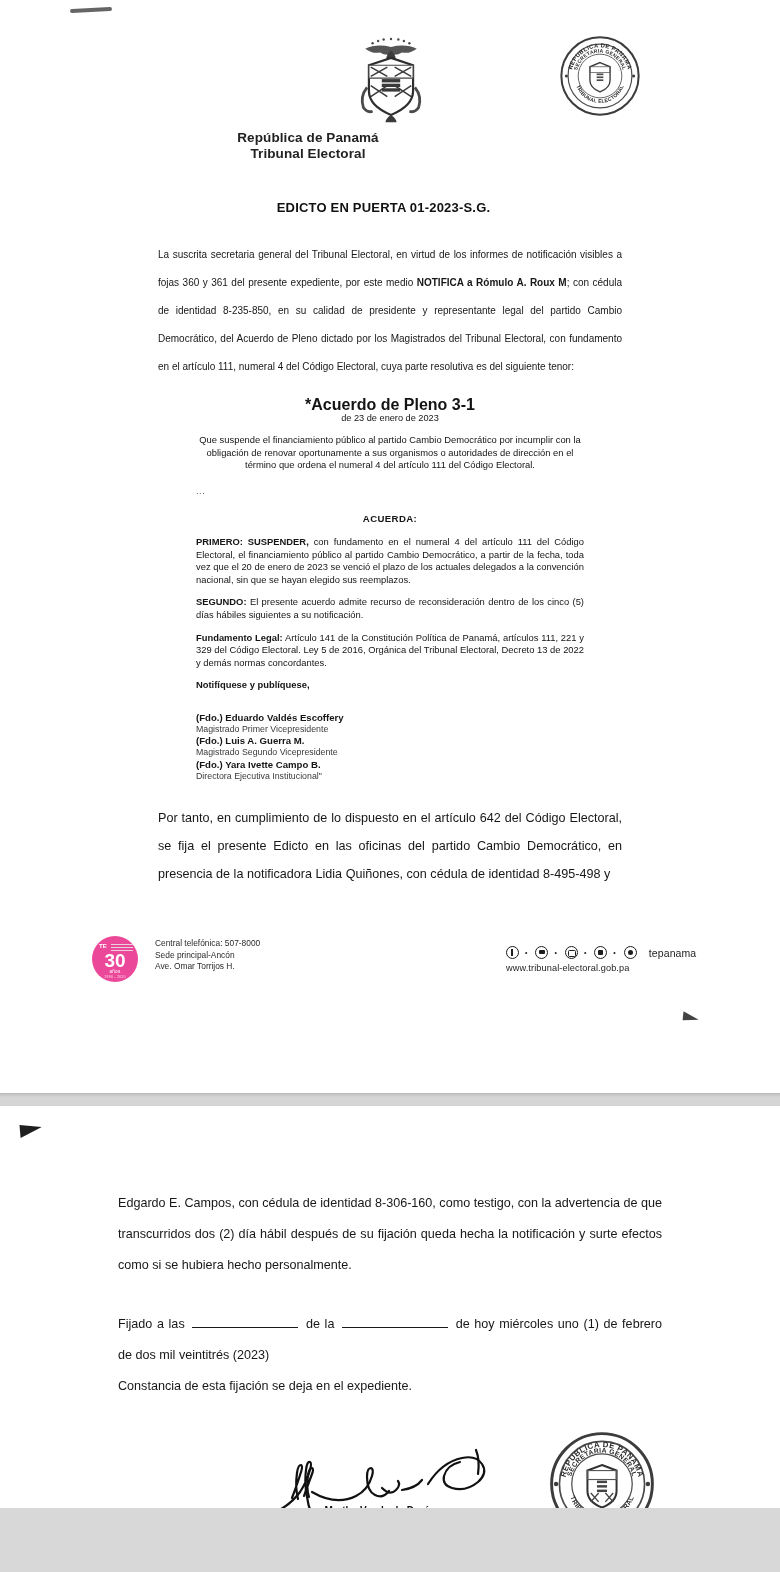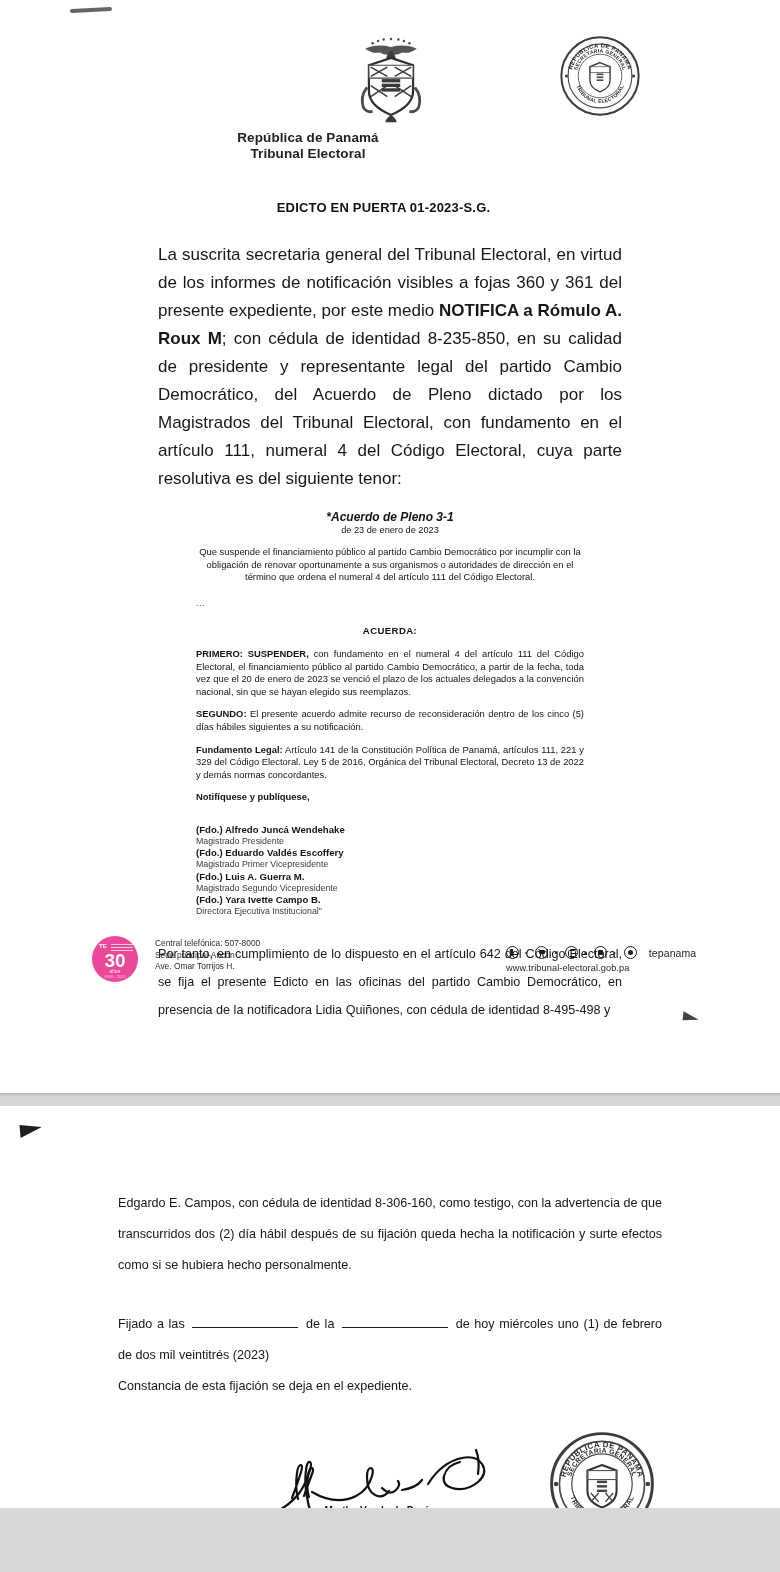--- a/index.html
+++ b/index.html
@@ -107,41 +107,40 @@
   .doc-title {
     text-align: center;
     font-size: 13px;
     font-weight: 700;
     letter-spacing: .2px;
     margin: 32px 13px 0 0;
     color: #111;
   }
   .body-block {
     margin: 26px 158px 0 158px;
-    font-size: 17px;
+    font-size: 10px;
     line-height: 28px;
     text-align: justify;
     color: #171717;
   }
   .body-block b { font-weight: 700; }
 
   
   .quote-block {
     margin: 18px 196px 0 196px;
     font-size: 9.4px;
     line-height: 12.6px;
     color: #141414;
     text-align: justify;
   }
   .quote-center { text-align: center; }
   .quote-title {
     font-weight: 700;
-    font-size: 12px;
+    font-size: 16px;
     line-height: 12.5px;
-    font-style: italic;
   }
   .quote-sub {
     font-size: 9.2px;
     line-height: 12.5px;
   }
   .quote-para { margin-top: 10px; }
   .quote-ellipsis {
     margin-top: 13px;
     font-size: 9.4px;
     letter-spacing: .5px;
@@ -458,24 +457,20 @@
 
     <div class="quote-para">
       <b>Fundamento Legal:</b><span> Artículo 141 de la Constitución Política de Panamá, artículos 111, 221 y 329 del Código Electoral. Ley 5 de 2016, Orgánica del Tribunal Electoral, Decreto 13 de 2022 y demás normas concordantes.</span>
     </div>
 
     <div class="quote-para">
       <b>Notifíquese y publíquese,</b>
     </div>
 
     <div class="sig-list">
-      <div>
-        <div class="sig-name">(Fdo.) Alfredo Juncá Wendehake</div>
-        <div class="sig-role">Magistrado Presidente</div>
-      </div>
       <div>
         <div class="sig-name">(Fdo.) Eduardo Valdés Escoffery</div>
         <div class="sig-role">Magistrado Primer Vicepresidente</div>
       </div>
       <div>
         <div class="sig-name">(Fdo.) Luis A. Guerra M.</div>
         <div class="sig-role">Magistrado Segundo Vicepresidente</div>
       </div>
       <div>
         <div class="sig-name">(Fdo.) Yara Ivette Campo B.</div>

